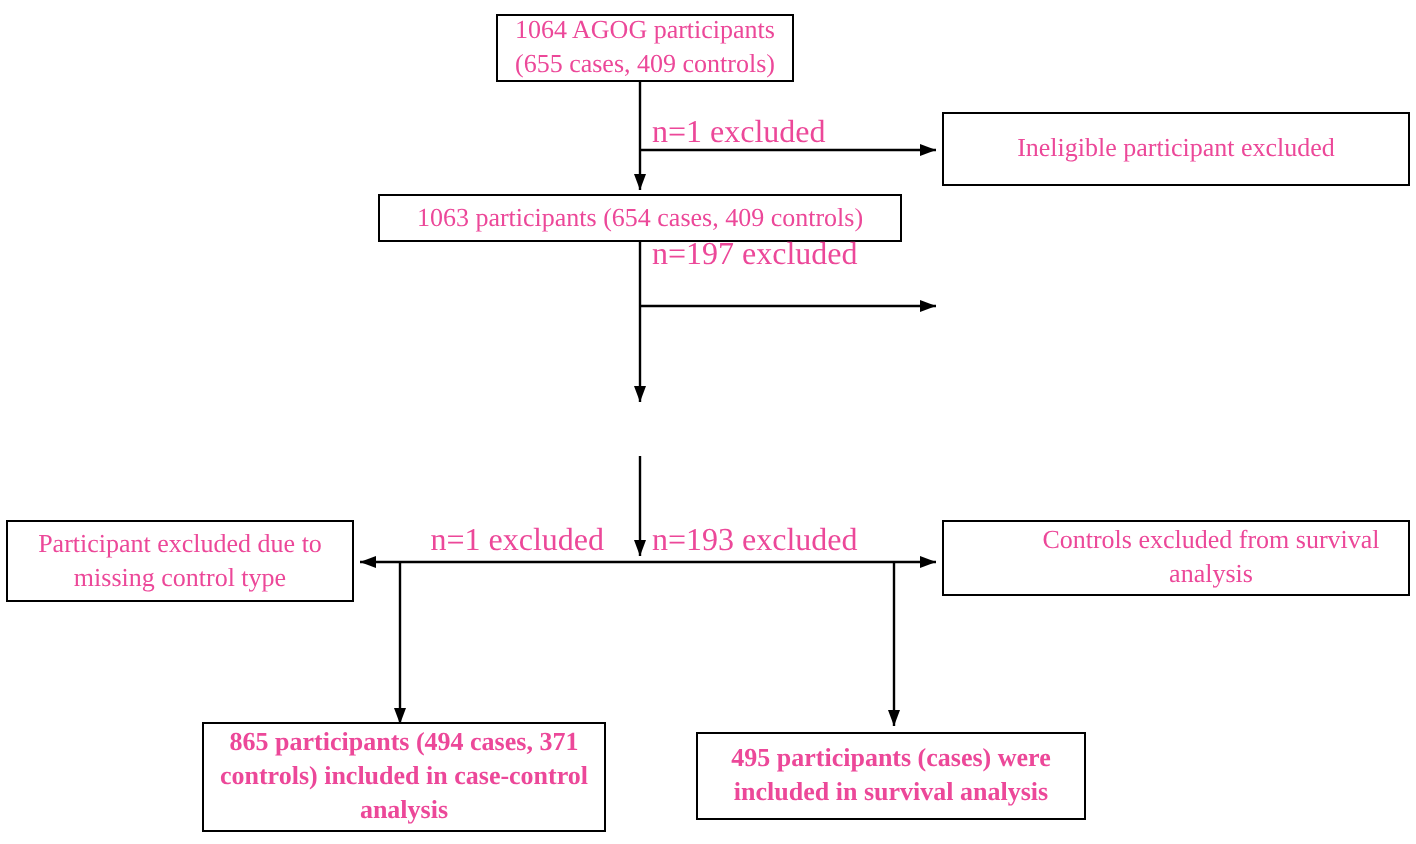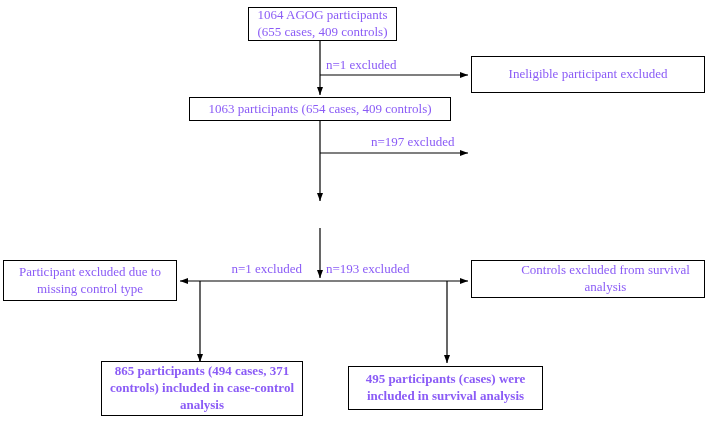--- a/index.html
+++ b/index.html
@@ -2,41 +2,41 @@
 <html><head>
 <meta charset="utf-8">
 <style>
   html, body { margin: 0; padding: 0; background: #ffffff; }
   .canvas {
     position: relative;
     width: 708px;
     height: 422px;
     background: #ffffff;
     font-family: "Liberation Serif", "DejaVu Serif", serif;
-    color: #8b5cf6;
+    color: #ec4899;
     overflow: hidden;
   }
   .box {
     position: absolute;
     box-sizing: border-box;
     border: 1px solid #000000;
     background: #ffffff;
     display: flex;
     align-items: center;
     justify-content: center;
     text-align: center;
     font-size: 13px;
     line-height: 1.3;
     white-space: pre-line;
     padding: 1px 3px;
   }
   .box.bold { font-weight: 700; }
   .edge-label {
     position: absolute;
-    font-size: 13px;
+    font-size: 16px;
     line-height: 1.1;
     background: transparent;
   }
   .edge-label.right-align { text-align: right; }
   svg.connectors {
     position: absolute;
     left: 0; top: 0;
     width: 708px; height: 422px;
     pointer-events: none;
   }
@@ -84,19 +84,19 @@
 
   <div class="box bold" style="left:101px; top:361px; width:202px; height:55px;">865 participants (494 cases, 371
 controls) included in case-control
 analysis</div>
 
   <div class="box bold" style="left:348px; top:366px; width:195px; height:44px;">495 participants (cases) were
 included in survival analysis</div>
 
   <div class="edge-label" style="left:326px; top:58px;">n=1 excluded</div>
 
-  <div class="edge-label" style="left:326px; top:135px;margin-left:45px;">n=197 excluded</div>
+  <div class="edge-label" style="left:326px; top:119px;">n=197 excluded</div>
 
   <div class="edge-label right-align" style="left:185px; top:262px; width:117px;">n=1 excluded</div>
 
   <div class="edge-label" style="left:326px; top:262px;">n=193 excluded</div>
 
 </div>
 
 </body></html>

